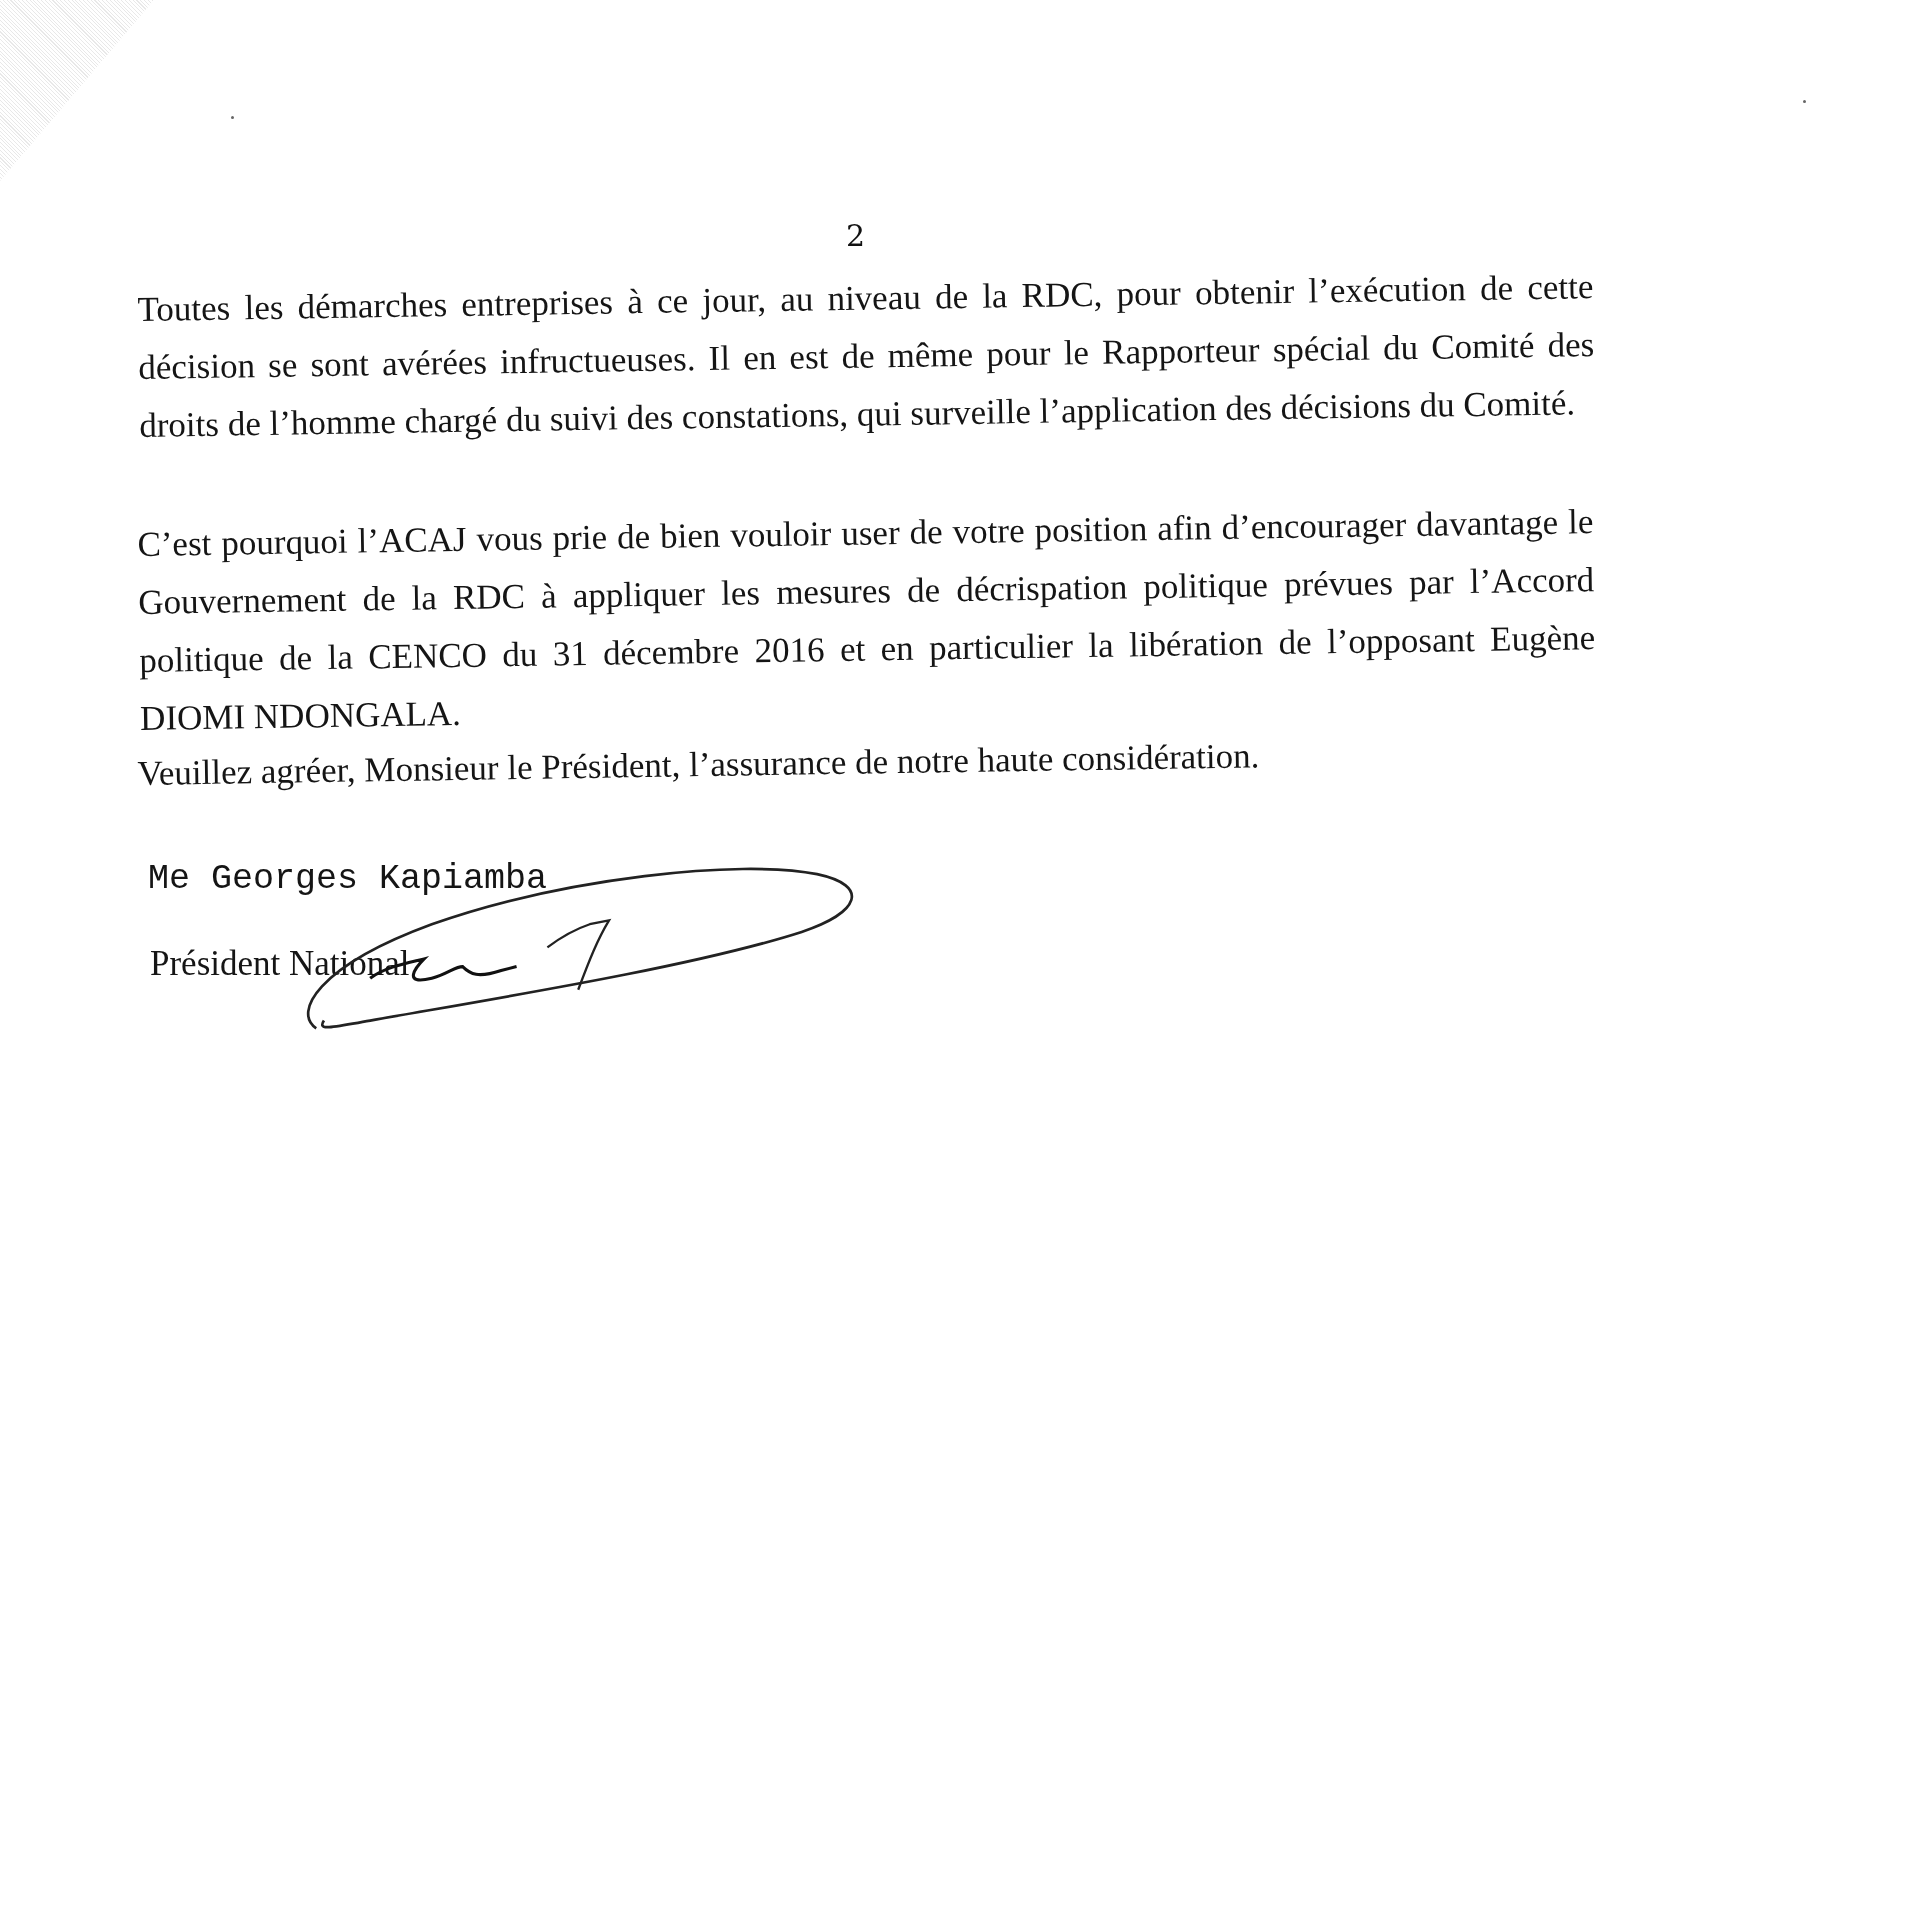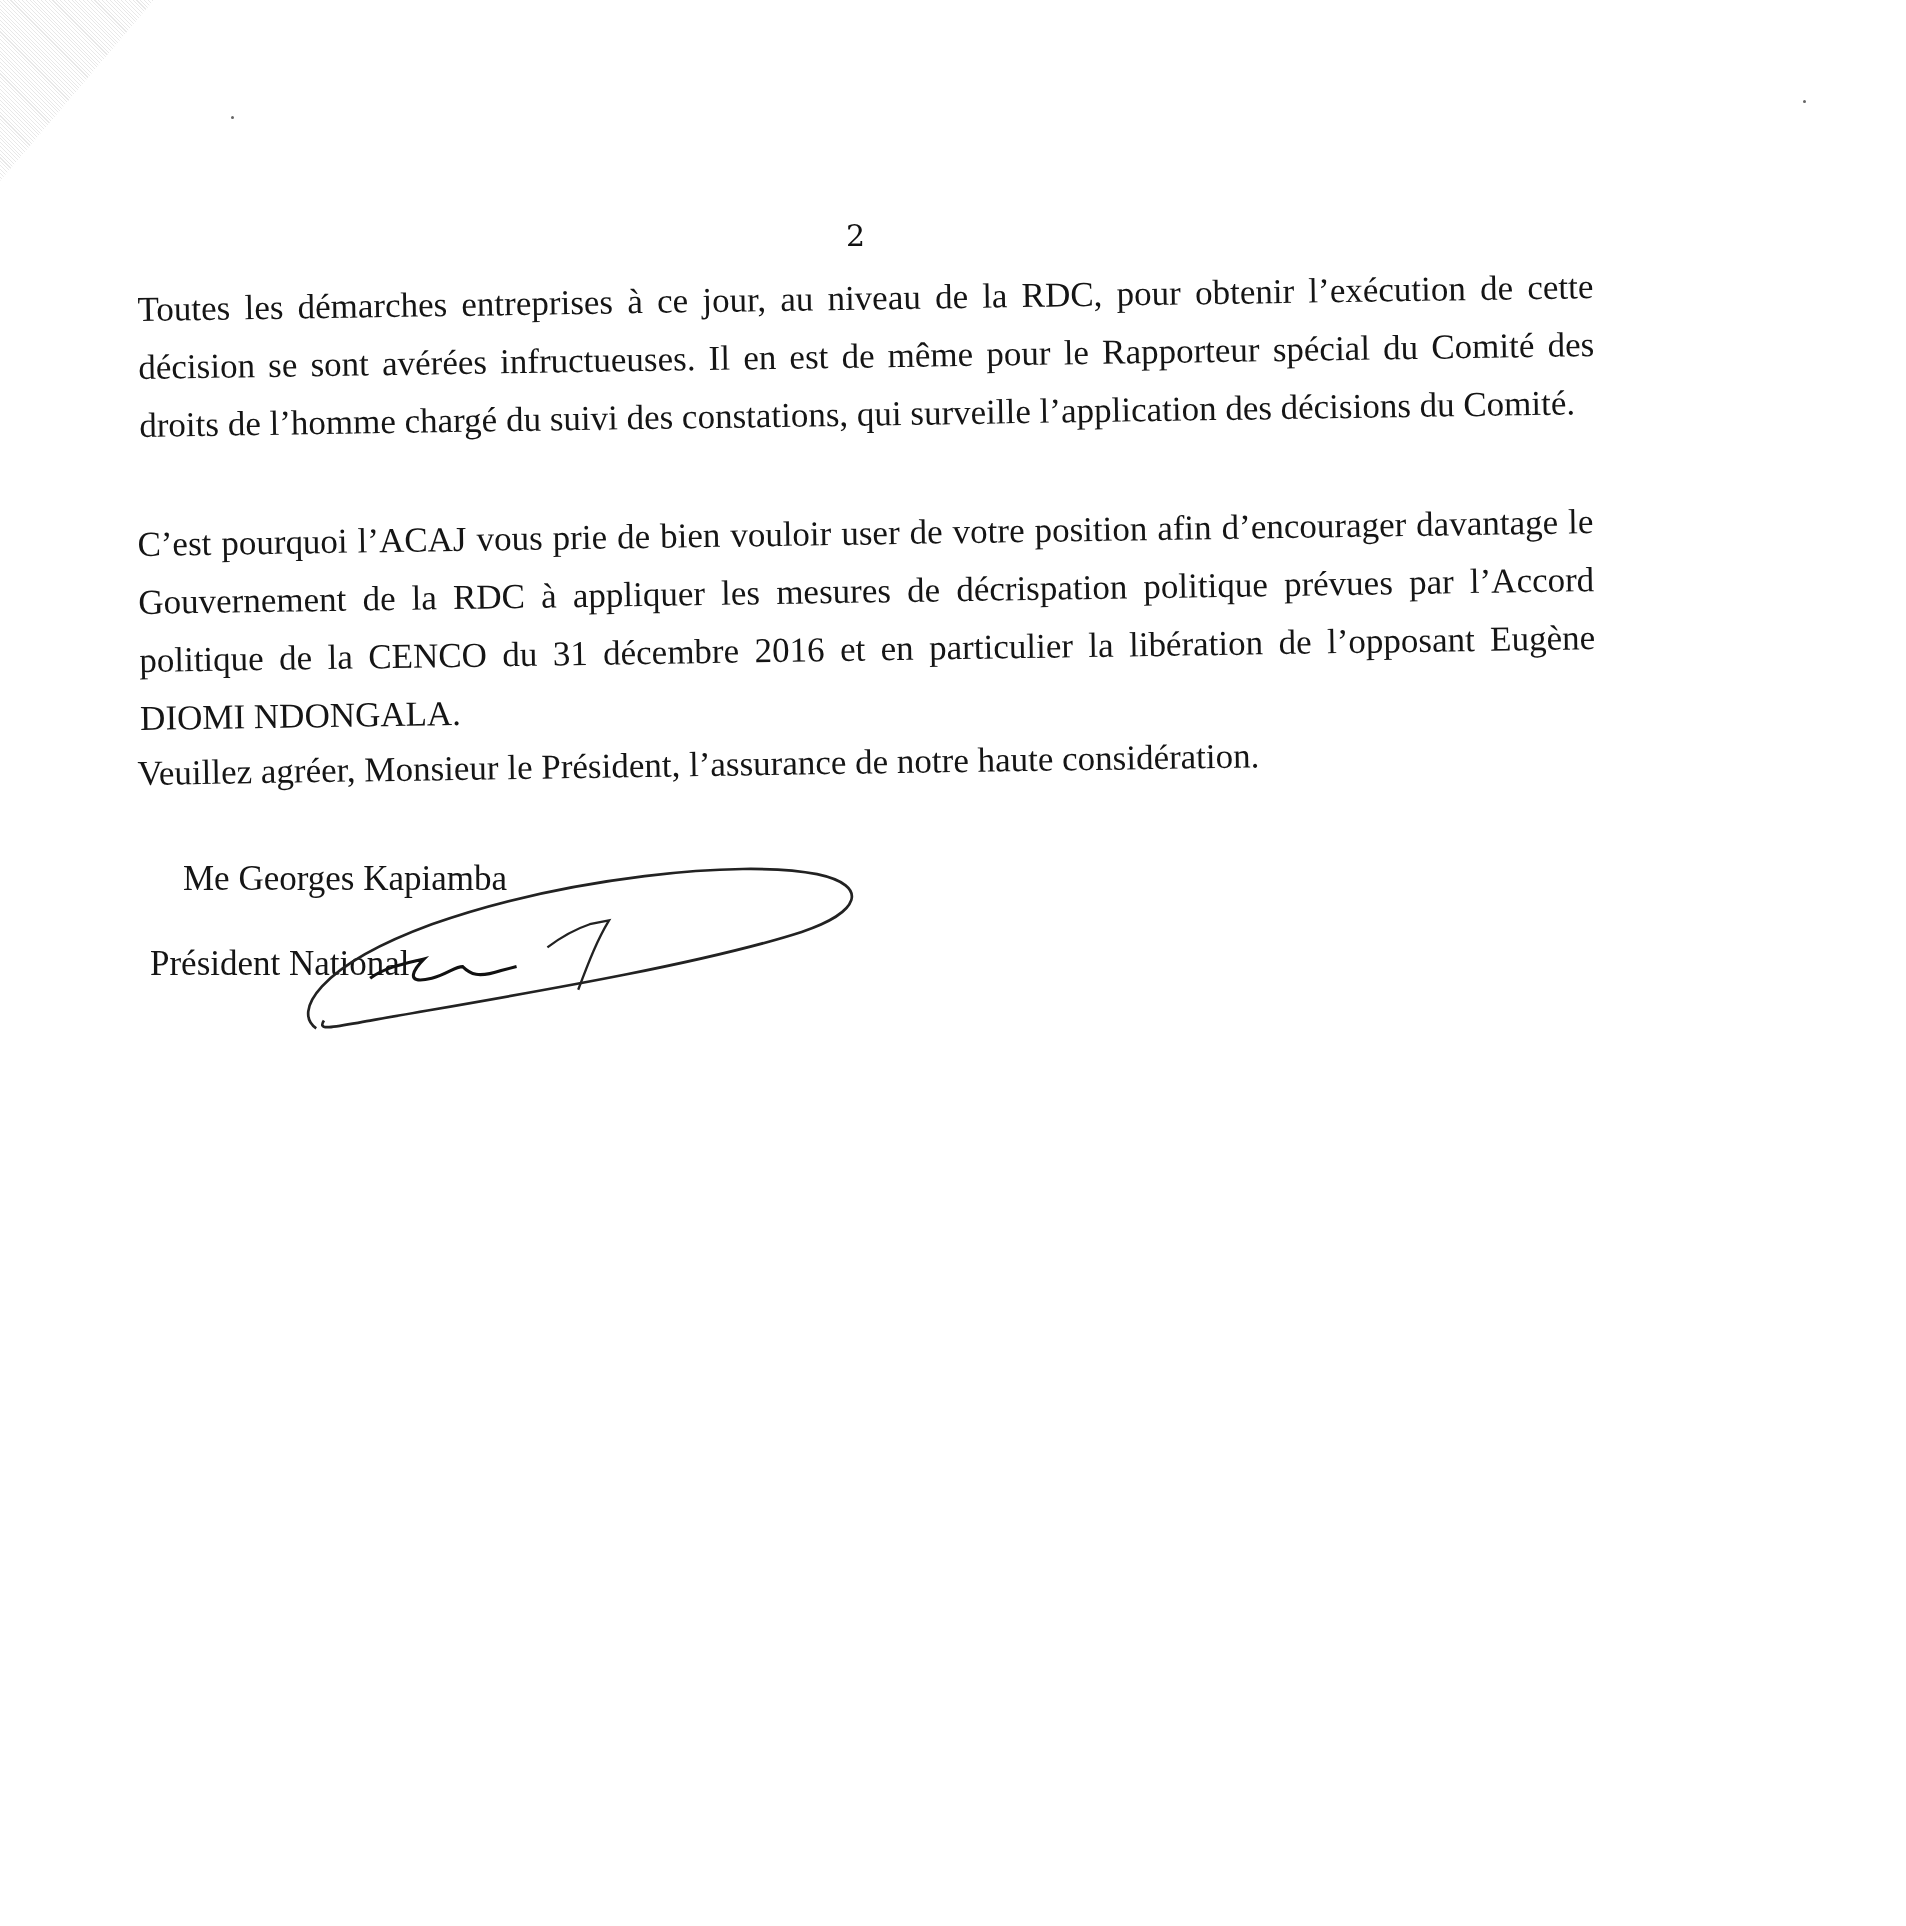--- a/index.html
+++ b/index.html
@@ -18,21 +18,21 @@
       position: absolute; left: 846px; top: 218px;
       font-family: "DejaVu Serif", serif; font-size: 30px; color: #111;
     }
     .para { position: absolute; left: 137px; width: 1456px; text-align: justify; text-align-last: left;
       font-family: "Liberation Serif", serif; font-size: 35px; line-height: 58px; color: #151515;
       transform: rotate(-0.9deg); transform-origin: left top; }
     .p1 { top: 281px; }
     .p2 { top: 516px; }
     .closing { top: 745px; }
     .sig-name { position: absolute; left: 148px; top: 859px;
-      font-family: Liberation Serif, serif; font-size: 35px; color: #151515; margin-left: 35px; }
+      font-family: Liberation Mono, monospace; font-size: 35px; color: #151515; }
     .sig-title { position: absolute; left: 150px; top: 944px;
       font-family: "Liberation Serif", serif; font-size: 35px; color: #151515; }
     .signature { position: absolute; left: 270px; top: 851px; width: 732px; height: 185px; }
     .speck { position: absolute; width: 3.1px; height: 3.1px; background: #666; border-radius: 50%; }
   </style>
 </head>
 <body>
 
 <div class="page">
   <div class="corner-noise"></div>

